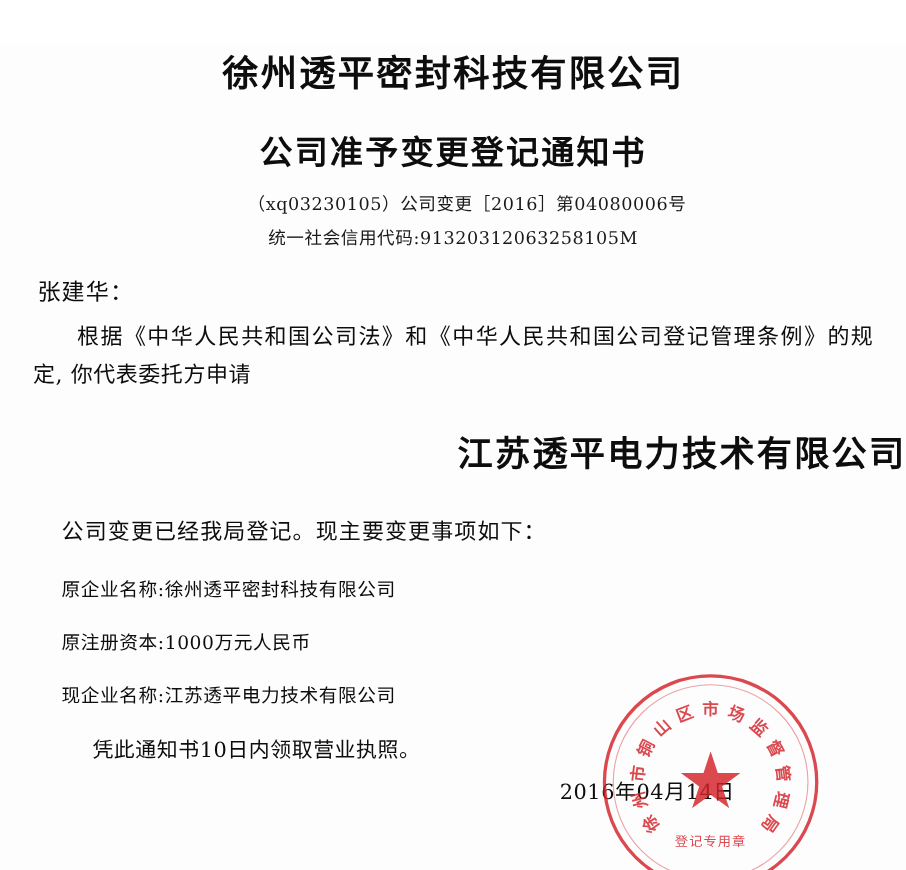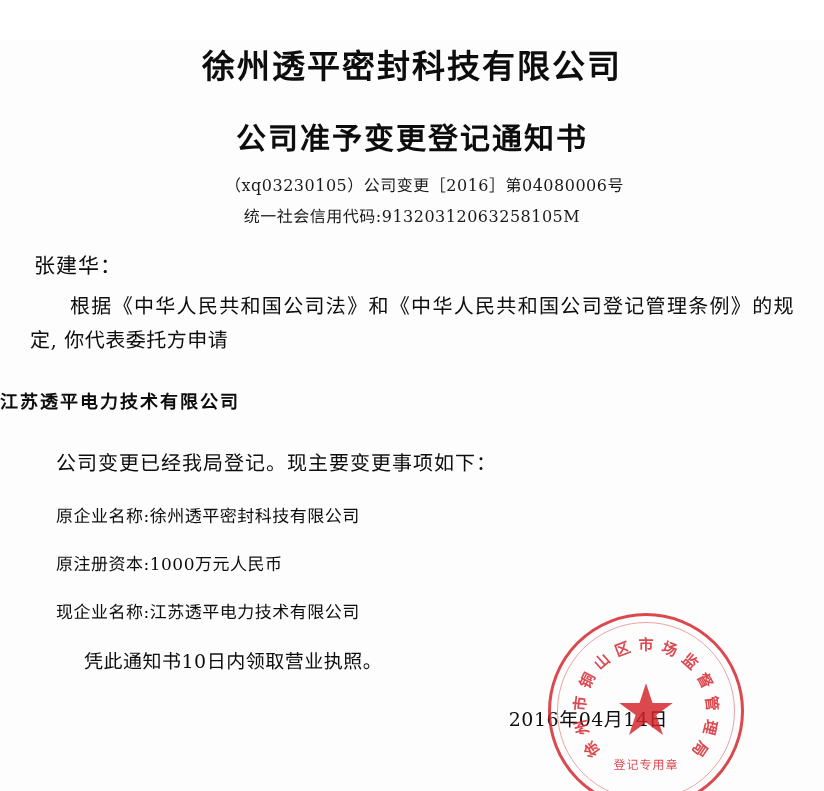--- a/index.html
+++ b/index.html
@@ -70,22 +70,22 @@
     font-size: 20px;
     line-height: 34px;
     margin: 10px 30px 0 30px;
     text-indent: 40px;
     text-align: justify;
     color: #0d0d0d;
     letter-spacing: 0.5px;
   }
 
   .company-name {
-    text-align: left;
-    font-size: 18px;
+    text-align: right;
+    font-size: 32px;
     font-weight: bold;
     margin-top: 30px;
     letter-spacing: 2px;
     color: #0d0d0d;
   }
 
   .registered-line {
     font-size: 20px;
     margin-top: 34px;
     margin-left: 56px;

